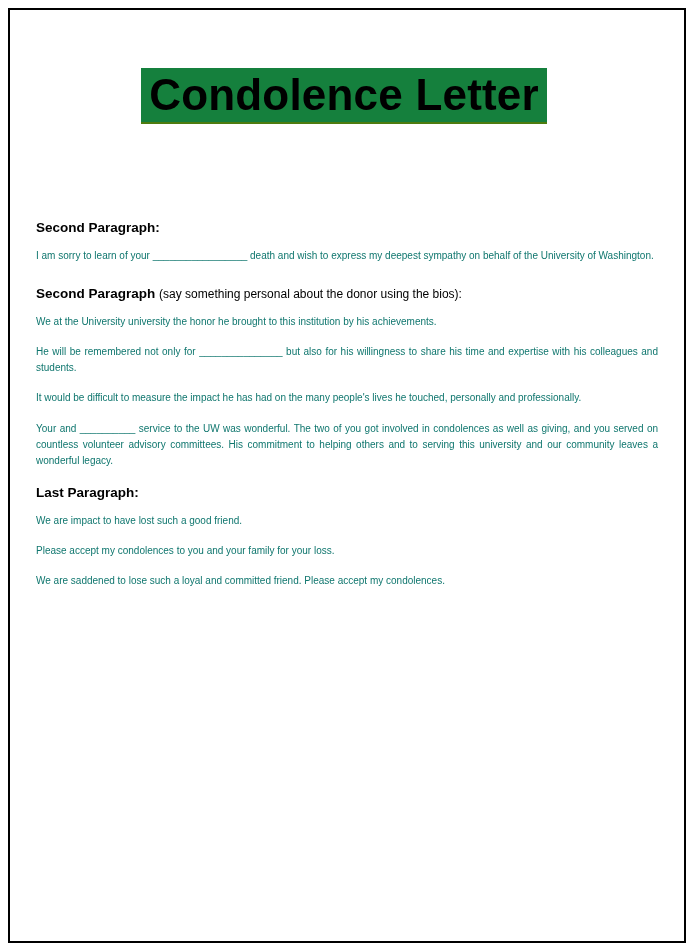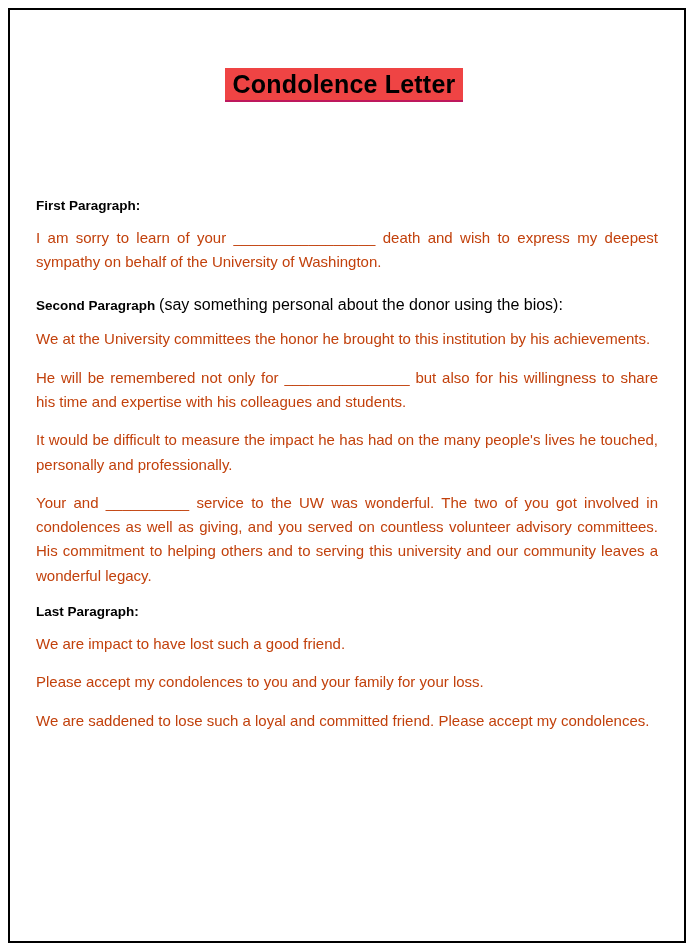--- a/index.html
+++ b/index.html
@@ -39,43 +39,43 @@
     box-sizing: border-box;
     overflow: hidden;
   }
   .title-wrap {
     text-align: center;
     margin-top: 30px;
     margin-bottom: 96px;
   }
   .doc-title {
     display: inline-block;
-    font-size: 25px;
+    font-size: 44px;
     font-weight: bold;
     letter-spacing: 0.2px;
-    background: #ef4444;
+    background: #15803d;
     padding: 2px 8px 1px 8px;
-    border-bottom: 2px solid #be185d;
+    border-bottom: 2px solid #4d7c0f;
     line-height: 1.15;
     color: #000000;
   }
   .section-head {
     font-size: 13.5px;
     font-weight: bold;
     color: #000000;
     margin: 0 0 13px 10px;
   }
   .section-head .sub {
     font-weight: normal;
-    font-size: 16px;
+    font-size: 12px;
   }
   p.body-par {
-    font-size: 15px;
+    font-size: 10px;
     line-height: 1.62;
-    color: #c2410c;
+    color: #0f766e;
     margin: 0 0 14px 10px;
     text-align: justify;
     text-justify: inter-word;
     padding-right: 4px;
   }
   p.body-par.nojust {
     text-align: left;
   }
   .gap-small { height: 2px; }
   .gap-med { height: 8px; }
@@ -87,33 +87,33 @@
   <div class="page-border"></div>
 
   <div class="content">
 
     <div class="title-wrap">
       <span class="doc-title">Condolence Letter</span>
     </div>
 
     <div>
       <div class="section-head">
-        <span>First Paragraph:</span>
+        <span>Second Paragraph:</span>
       </div>
       <p class="body-par">I am sorry to learn of your _________________ death and wish to express my deepest sympathy on behalf of the University of Washington.</p>
     </div>
 
     <div class="gap-med"></div>
 
     <div>
       <div class="section-head">
         <span>Second Paragraph</span>
         <span class="sub">(say something personal about the donor using the bios):</span>
       </div>
-      <p class="body-par nojust">We at the University committees the honor he brought to this institution by his achievements.</p>
+      <p class="body-par nojust">We at the University university the honor he brought to this institution by his achievements.</p>
       <p class="body-par">He will be remembered not only for _______________ but also for his willingness to share his time and expertise with his colleagues and students.</p>
       <p class="body-par">It would be difficult to measure the impact he has had on the many people's lives he touched, personally and professionally.</p>
       <p class="body-par">Your and __________ service to the UW was wonderful.  The two of you got involved in condolences as well as giving, and you served on countless volunteer advisory committees.  His commitment to helping others and to serving this university and our community leaves a wonderful legacy.</p>
     </div>
 
     <div class="gap-small"></div>
 
     <div>
       <div class="section-head">
         <span>Last Paragraph:</span>

